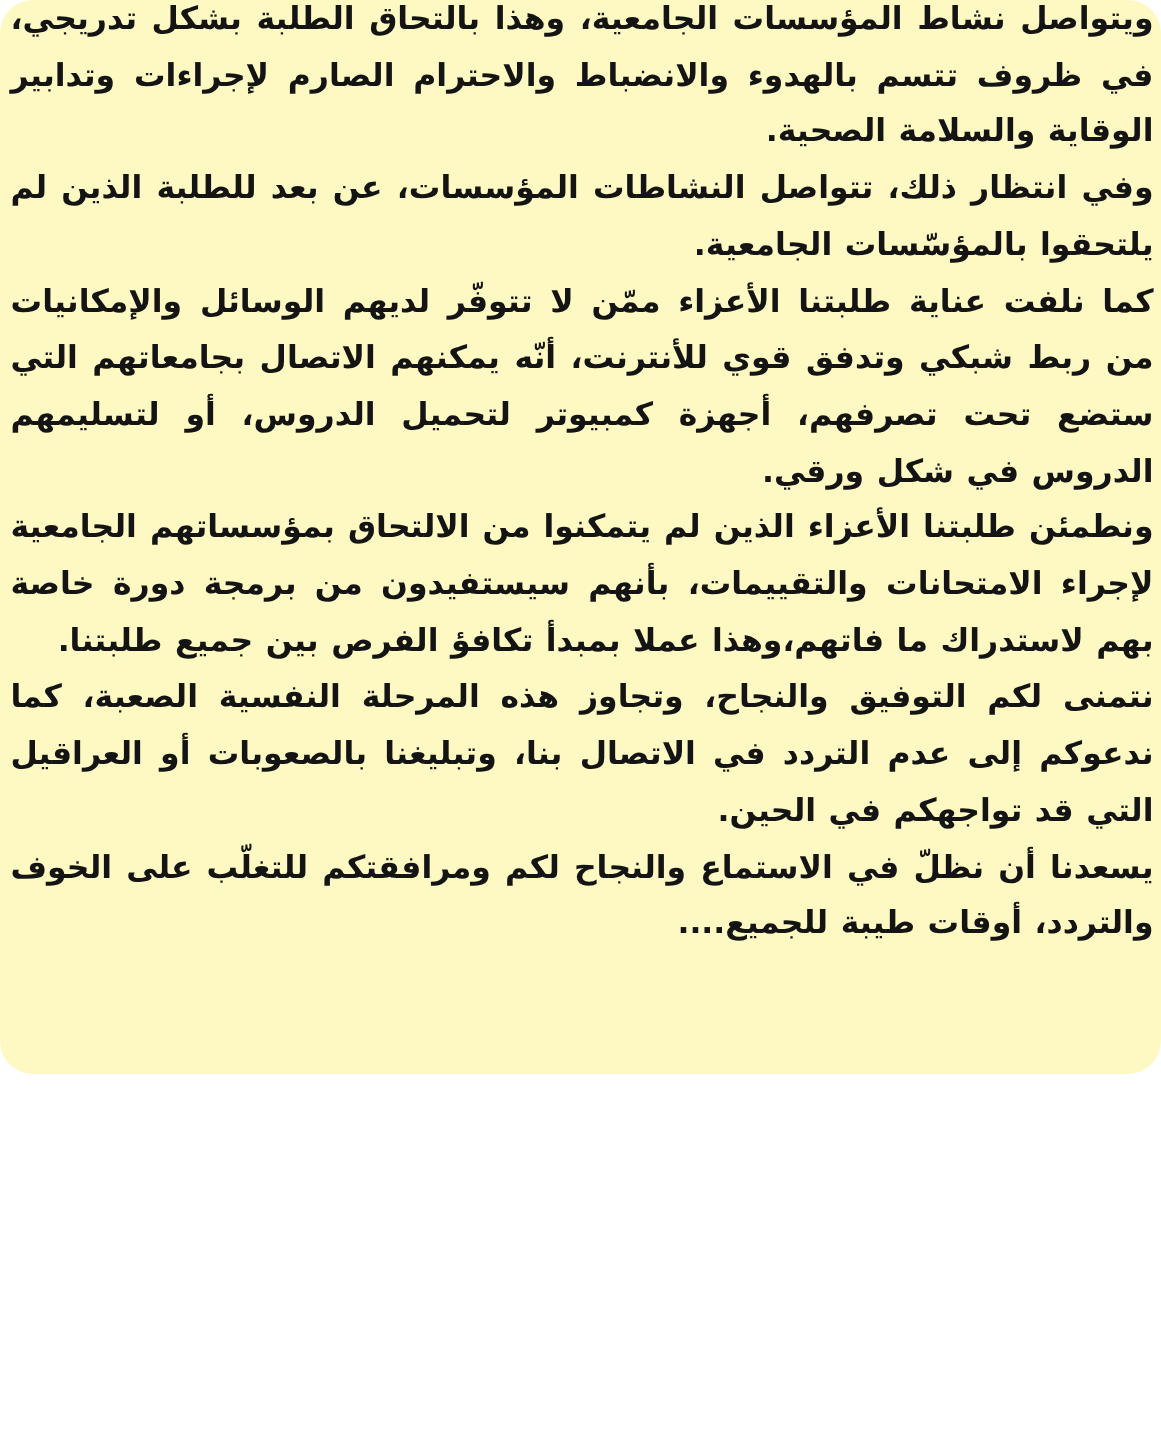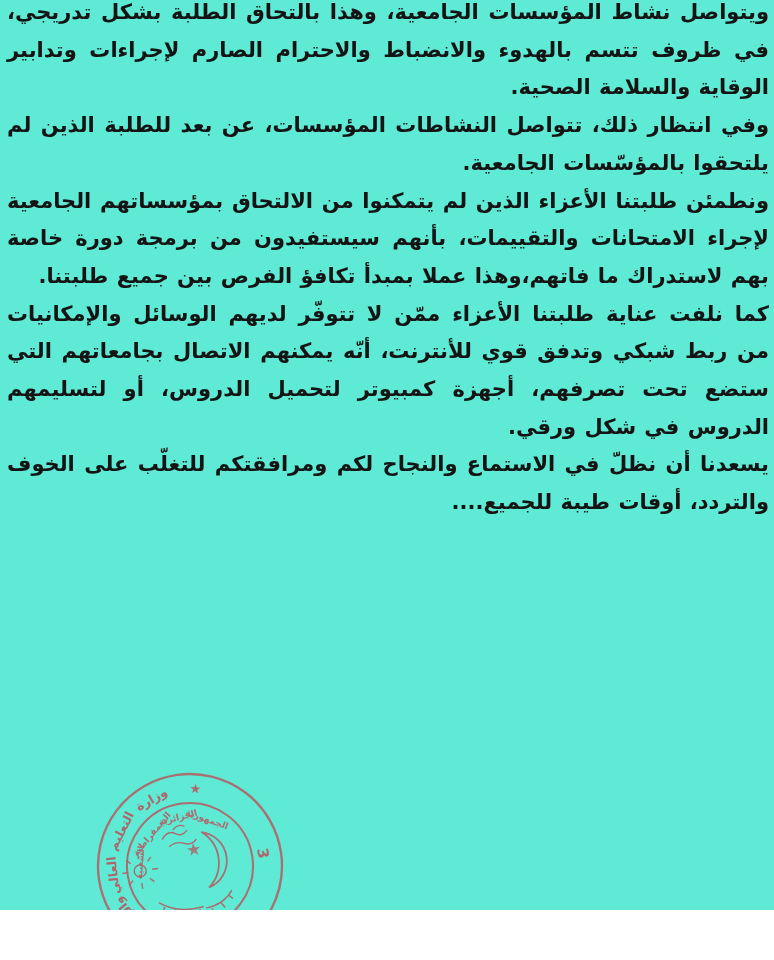--- a/index.html
+++ b/index.html
@@ -2,22 +2,22 @@
 <html lang="ar"><head>
 <meta charset="utf-8">
 <style>
   html,body{margin:0;padding:0;}
   body{
     width:774px;height:960px;overflow:hidden;
     background:#ffffff;
     font-family:"DejaVu Sans",sans-serif;
   }
   .page{
-    position:relative;width:774px;height:910px;
-    background:#5eead4;overflow:hidden;
+    position:relative;width:774px;height:716px;
+    background:#fef9c3;overflow:hidden;border-radius:22px;
   }
   .text-block{
     position:absolute;top:-6px;right:5px;left:7px;
     direction:rtl;
     color:#141414;
     font-family:"DejaVu Sans",sans-serif;
     font-weight:700;
     font-size:21px;
     line-height:37.7px;
   }
@@ -44,22 +44,23 @@
   .stamp .side-number{font-size:15px;}
 </style>
 </head>
 <body>
 
 <div class="page">
 
   <div class="text-block" style="color: rgb(20, 20, 20);">
     <p>ويتواصل نشاط المؤسسات الجامعية، وهذا بالتحاق الطلبة بشكل تدريجي، في ظروف تتسم بالهدوء والانضباط والاحترام الصارم لإجراءات وتدابير الوقاية والسلامة الصحية.</p>
     <p>وفي انتظار ذلك، تتواصل النشاطات المؤسسات، عن بعد للطلبة الذين لم يلتحقوا بالمؤسّسات الجامعية.</p>
+    <p>كما نلفت عناية طلبتنا الأعزاء ممّن لا تتوفّر لديهم الوسائل والإمكانيات من ربط شبكي وتدفق قوي للأنترنت، أنّه يمكنهم الاتصال بجامعاتهم التي ستضع تحت تصرفهم، أجهزة كمبيوتر لتحميل الدروس، أو لتسليمهم الدروس في شكل ورقي.</p>
     <p>ونطمئن طلبتنا الأعزاء الذين لم يتمكنوا من الالتحاق بمؤسساتهم الجامعية لإجراء الامتحانات والتقييمات، بأنهم سيستفيدون من برمجة دورة خاصة بهم لاستدراك ما فاتهم،وهذا عملا بمبدأ تكافؤ الفرص بين جميع طلبتنا.</p>
-    <p>كما نلفت عناية طلبتنا الأعزاء ممّن لا تتوفّر لديهم الوسائل والإمكانيات من ربط شبكي وتدفق قوي للأنترنت، أنّه يمكنهم الاتصال بجامعاتهم التي ستضع تحت تصرفهم، أجهزة كمبيوتر لتحميل الدروس، أو لتسليمهم الدروس في شكل ورقي.</p>
+    <p>نتمنى لكم التوفيق والنجاح، وتجاوز هذه المرحلة النفسية الصعبة، كما ندعوكم إلى عدم التردد في الاتصال بنا، وتبليغنا بالصعوبات أو العراقيل التي قد تواجهكم في الحين.</p>
     <p>يسعدنا أن نظلّ في الاستماع والنجاح لكم ومرافقتكم للتغلّب على الخوف والتردد، أوقات طيبة للجميع....</p>
   </div>
 
   <svg class="stamp" viewBox="0 0 204 204" aria-hidden="true" style="color: rgb(197, 67, 79);">
     <g transform="rotate(-8 102 102)" fill="none" stroke="currentColor">
 
       <circle cx="102" cy="102" r="92" stroke-width="2.4" opacity="0.8"></circle>
       <circle cx="102" cy="102" r="92" stroke-width="1" opacity="0.25"></circle>
       <circle cx="102" cy="102" r="63" stroke-width="2" opacity="0.85"></circle>
 

